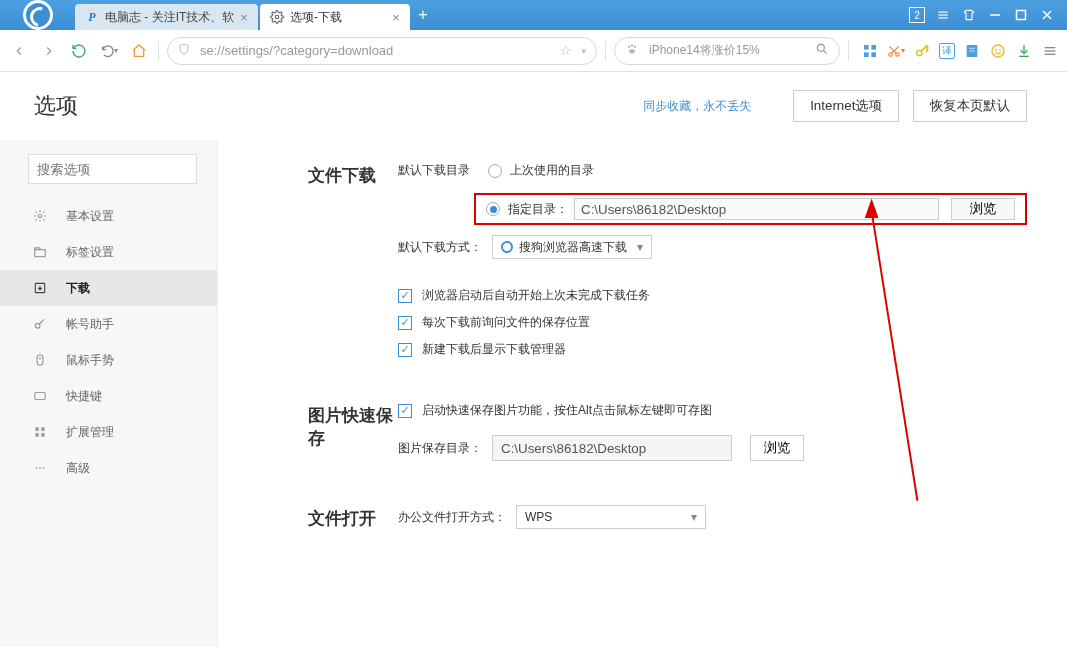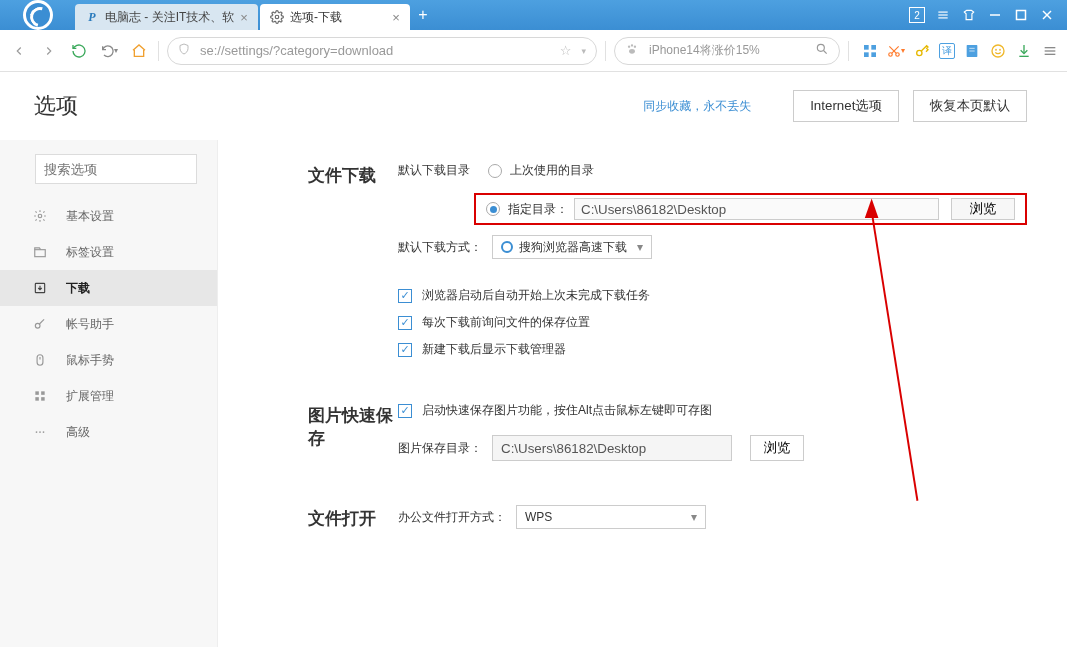--- a/index.html
+++ b/index.html
@@ -44,21 +44,21 @@
 .ic-down { color: #3aa85a; }
 .ic-menu { color: #8a8a8a; }
 
 .header { display: flex; align-items: center; padding: 18px 40px 18px 34px; }
 .page-title { font-size: 22px; color: #333; flex: 1; }
 .sync-link { color: #3b8ed3; margin-right: 28px; }
 .hdr-btn { border: 1px solid #ccc; background: #fff; padding: 6px 16px; margin-left: 14px; color: #333; }
 
 .content { display: flex; height: calc(100% - 30px - 42px - 68px); }
 .sidebar { width: 218px; background: #f7f7f7; border-right: 1px solid #eee; padding-top: 6px; }
-.search-box { margin: 8px 20px 14px 35px; }
+.search-box { margin: 8px 20px 14px 28px; }
 .search-box input { width: 100%; height: 30px; border: 1px solid #dcdcdc; padding: 0 8px; color: #888; outline: none; }
 .nav-item { display: flex; align-items: center; height: 36px; padding-left: 32px; color: #666; gap: 18px; }
 .nav-item.active { background: #e7e7e7; color: #222; font-weight: bold; }
 .nav-ic { width: 16px; height: 16px; display: inline-flex; align-items: center; justify-content: center; color: #999; }
 .nav-item.active .nav-ic { color: #444; }
 
 .main { flex: 1; padding: 22px 40px 20px 90px; overflow: auto; position: relative; }
 .section { display: flex; margin-bottom: 34px; }
 .sec-label { width: 90px; font-weight: bold; font-size: 17px; color: #333; padding-top: 2px; }
 .sec-body { flex: 1; font-size: 12px; color: #333; }
@@ -303,20 +303,29 @@
         <span>帐号助手</span>
       </div>
     <div class="nav-item">
         <span class="nav-ic">
           <svg width="14" height="14" viewBox="0 0 24 24" fill="none" stroke="currentColor" stroke-width="2">
             <rect x="7" y="3" width="10" height="18" rx="5"></rect>
             <line x1="12" y1="7" x2="12" y2="11"></line>
           </svg>
         </span>
         <span>鼠标手势</span>
+      </div>
+    <div class="nav-item">
+        <span class="nav-ic">
+          <svg width="14" height="14" viewBox="0 0 24 24" fill="none" stroke="currentColor" stroke-width="2">
+            <rect x="3" y="6" width="18" height="12" rx="2"></rect>
+            <path d="M8 12h.01M12 12h.01M16 12h.01"></path>
+          </svg>
+        </span>
+        <span>快捷键</span>
       </div>
     <div class="nav-item">
         <span class="nav-ic">
           <svg width="14" height="14" viewBox="0 0 24 24" fill="currentColor">
             <rect x="4" y="4" width="6" height="6"></rect>
             <rect x="14" y="4" width="6" height="6"></rect>
             <rect x="4" y="14" width="6" height="6"></rect>
             <rect x="14" y="14" width="6" height="6"></rect>
           </svg>
         </span>

